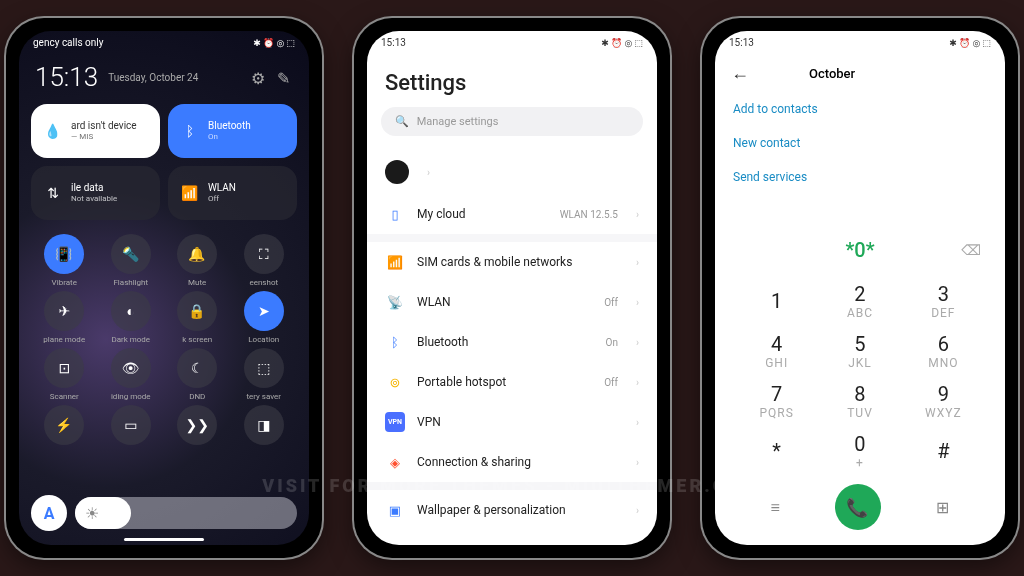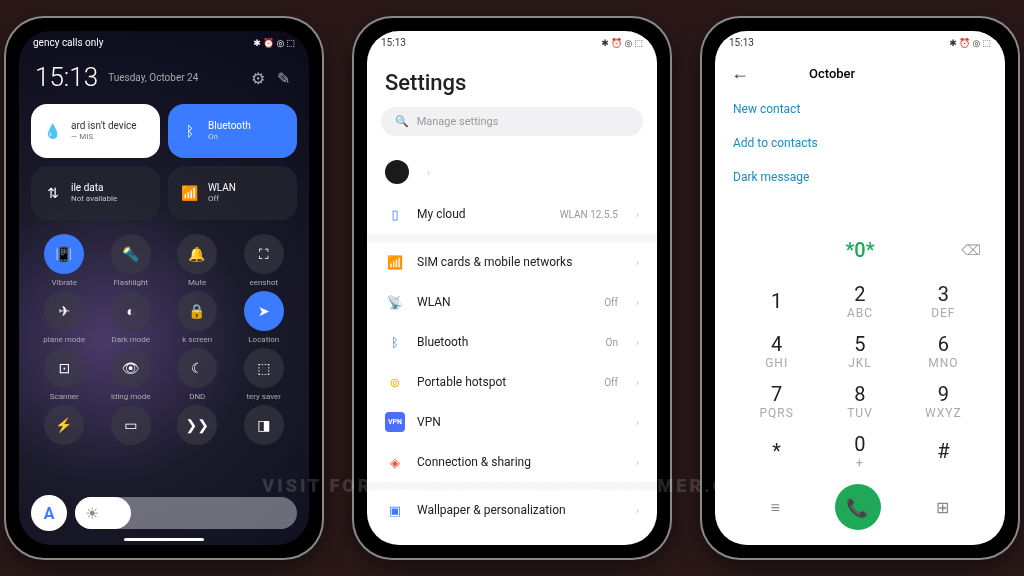--- a/index.html
+++ b/index.html
@@ -260,23 +260,23 @@
 <div class="phone p3">
 <div class="screen">
   <div class="statusbar dark">
     <span>15:13</span>
     <span class="sb-icons">✱ ⏰ ◎ ⬚</span>
   </div>
   <div class="dial-head">
     <span class="dial-back">←</span>
     <span class="dial-title">October</span>
   </div>
+  <div class="dial-link">Add to contacts</div>
   <div class="dial-link">New contact</div>
-  <div class="dial-link">Add to contacts</div>
-  <div class="dial-link">Dark message</div>
+  <div class="dial-link">Send services</div>
   <div class="dial-display">
     <span class="dial-number">*0*</span>
     <span class="dial-back-icon">⌫</span>
   </div>
   <div class="keypad" id="keypad">
         <div class="key">
           <span class="key-num">1</span>
           <span class="key-let"></span>
         </div>
         <div class="key">

